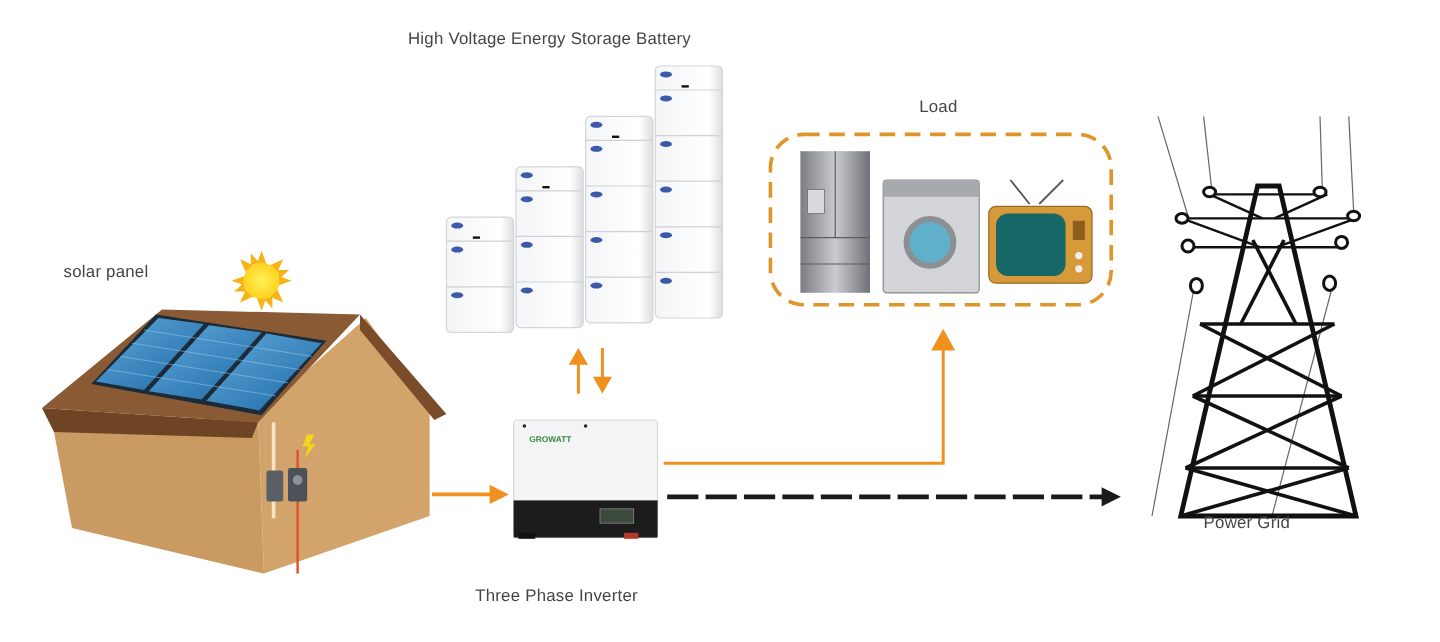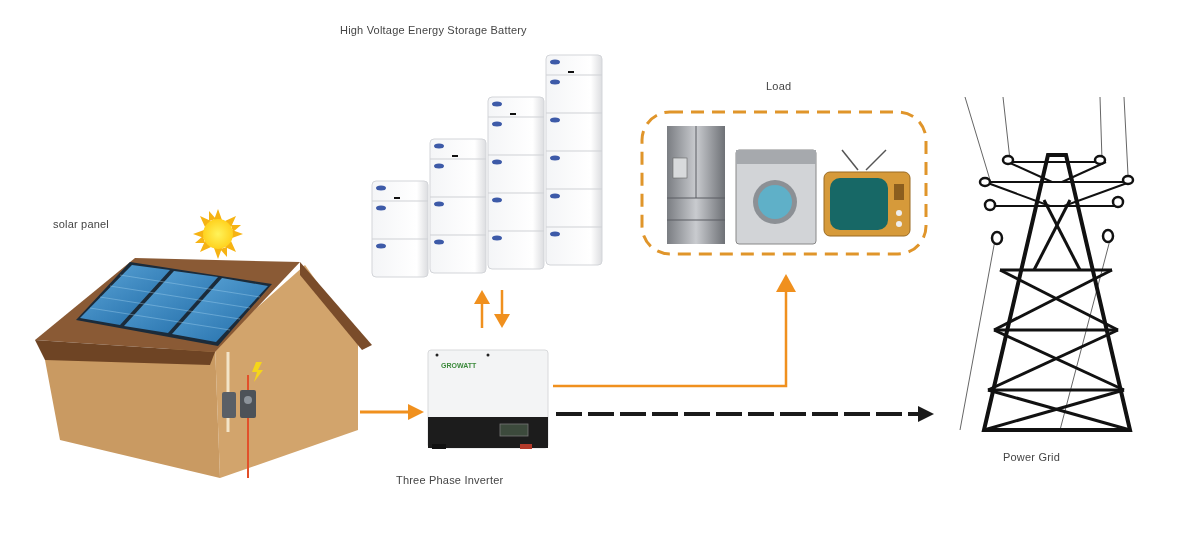--- a/index.html
+++ b/index.html
@@ -1,17 +1,17 @@
 <!DOCTYPE html>
 <html><head>
 <meta charset="utf-8">
 <style>
   html, body { margin:0; padding:0; background:#ffffff; }
   body { width:1200px; height:535px; position:relative; overflow:hidden; font-family:"Liberation Sans", sans-serif; }
-  .label { position:absolute; color:#444; font-size:11px; white-space:nowrap; letter-spacing:0.2px; }
+  .label { position:absolute; color:#444; font-size:14px; white-space:nowrap; letter-spacing:0.2px; }
   svg.canvas { position:absolute; left:0; top:0; }
 </style>
 </head>
 <body>
 
 <svg class="canvas" width="1200" height="535" viewBox="0 0 1200 535">
   <defs>
     <linearGradient id="batt" x1="0" x2="1">
       <stop offset="0" stop-color="#f4f5f7"></stop>
         <stop offset="0.8" stop-color="#ffffff"></stop>
@@ -235,14 +235,14 @@
         <ellipse cx="1118" cy="202" rx="5" ry="5"></ellipse>
       <ellipse cx="997" cy="238" rx="5" ry="6"></ellipse>
         <ellipse cx="1108" cy="236" rx="5" ry="6"></ellipse>
     </g>
   </g>
 </svg>
 
 <div class="label" style="left:340px;top:24px;">High Voltage Energy Storage Battery</div>
 <div class="label" style="left:766px;top:80px;text-align:right;">Load</div>
 <div class="label" style="left:53px;top:218px;">solar panel</div>
-<div class="label" style="left:396px;top:474px;">Three Phase Inverter</div>
-<div class="label" style="left:1003px;top:451px;text-align:right;">Power Grid</div>
+<div class="label" style="left:396px;top:488px;">Three Phase Inverter</div>
+<div class="label" style="left:1003px;top:427px;text-align:right;">Power Grid</div>
 
 </body></html>

